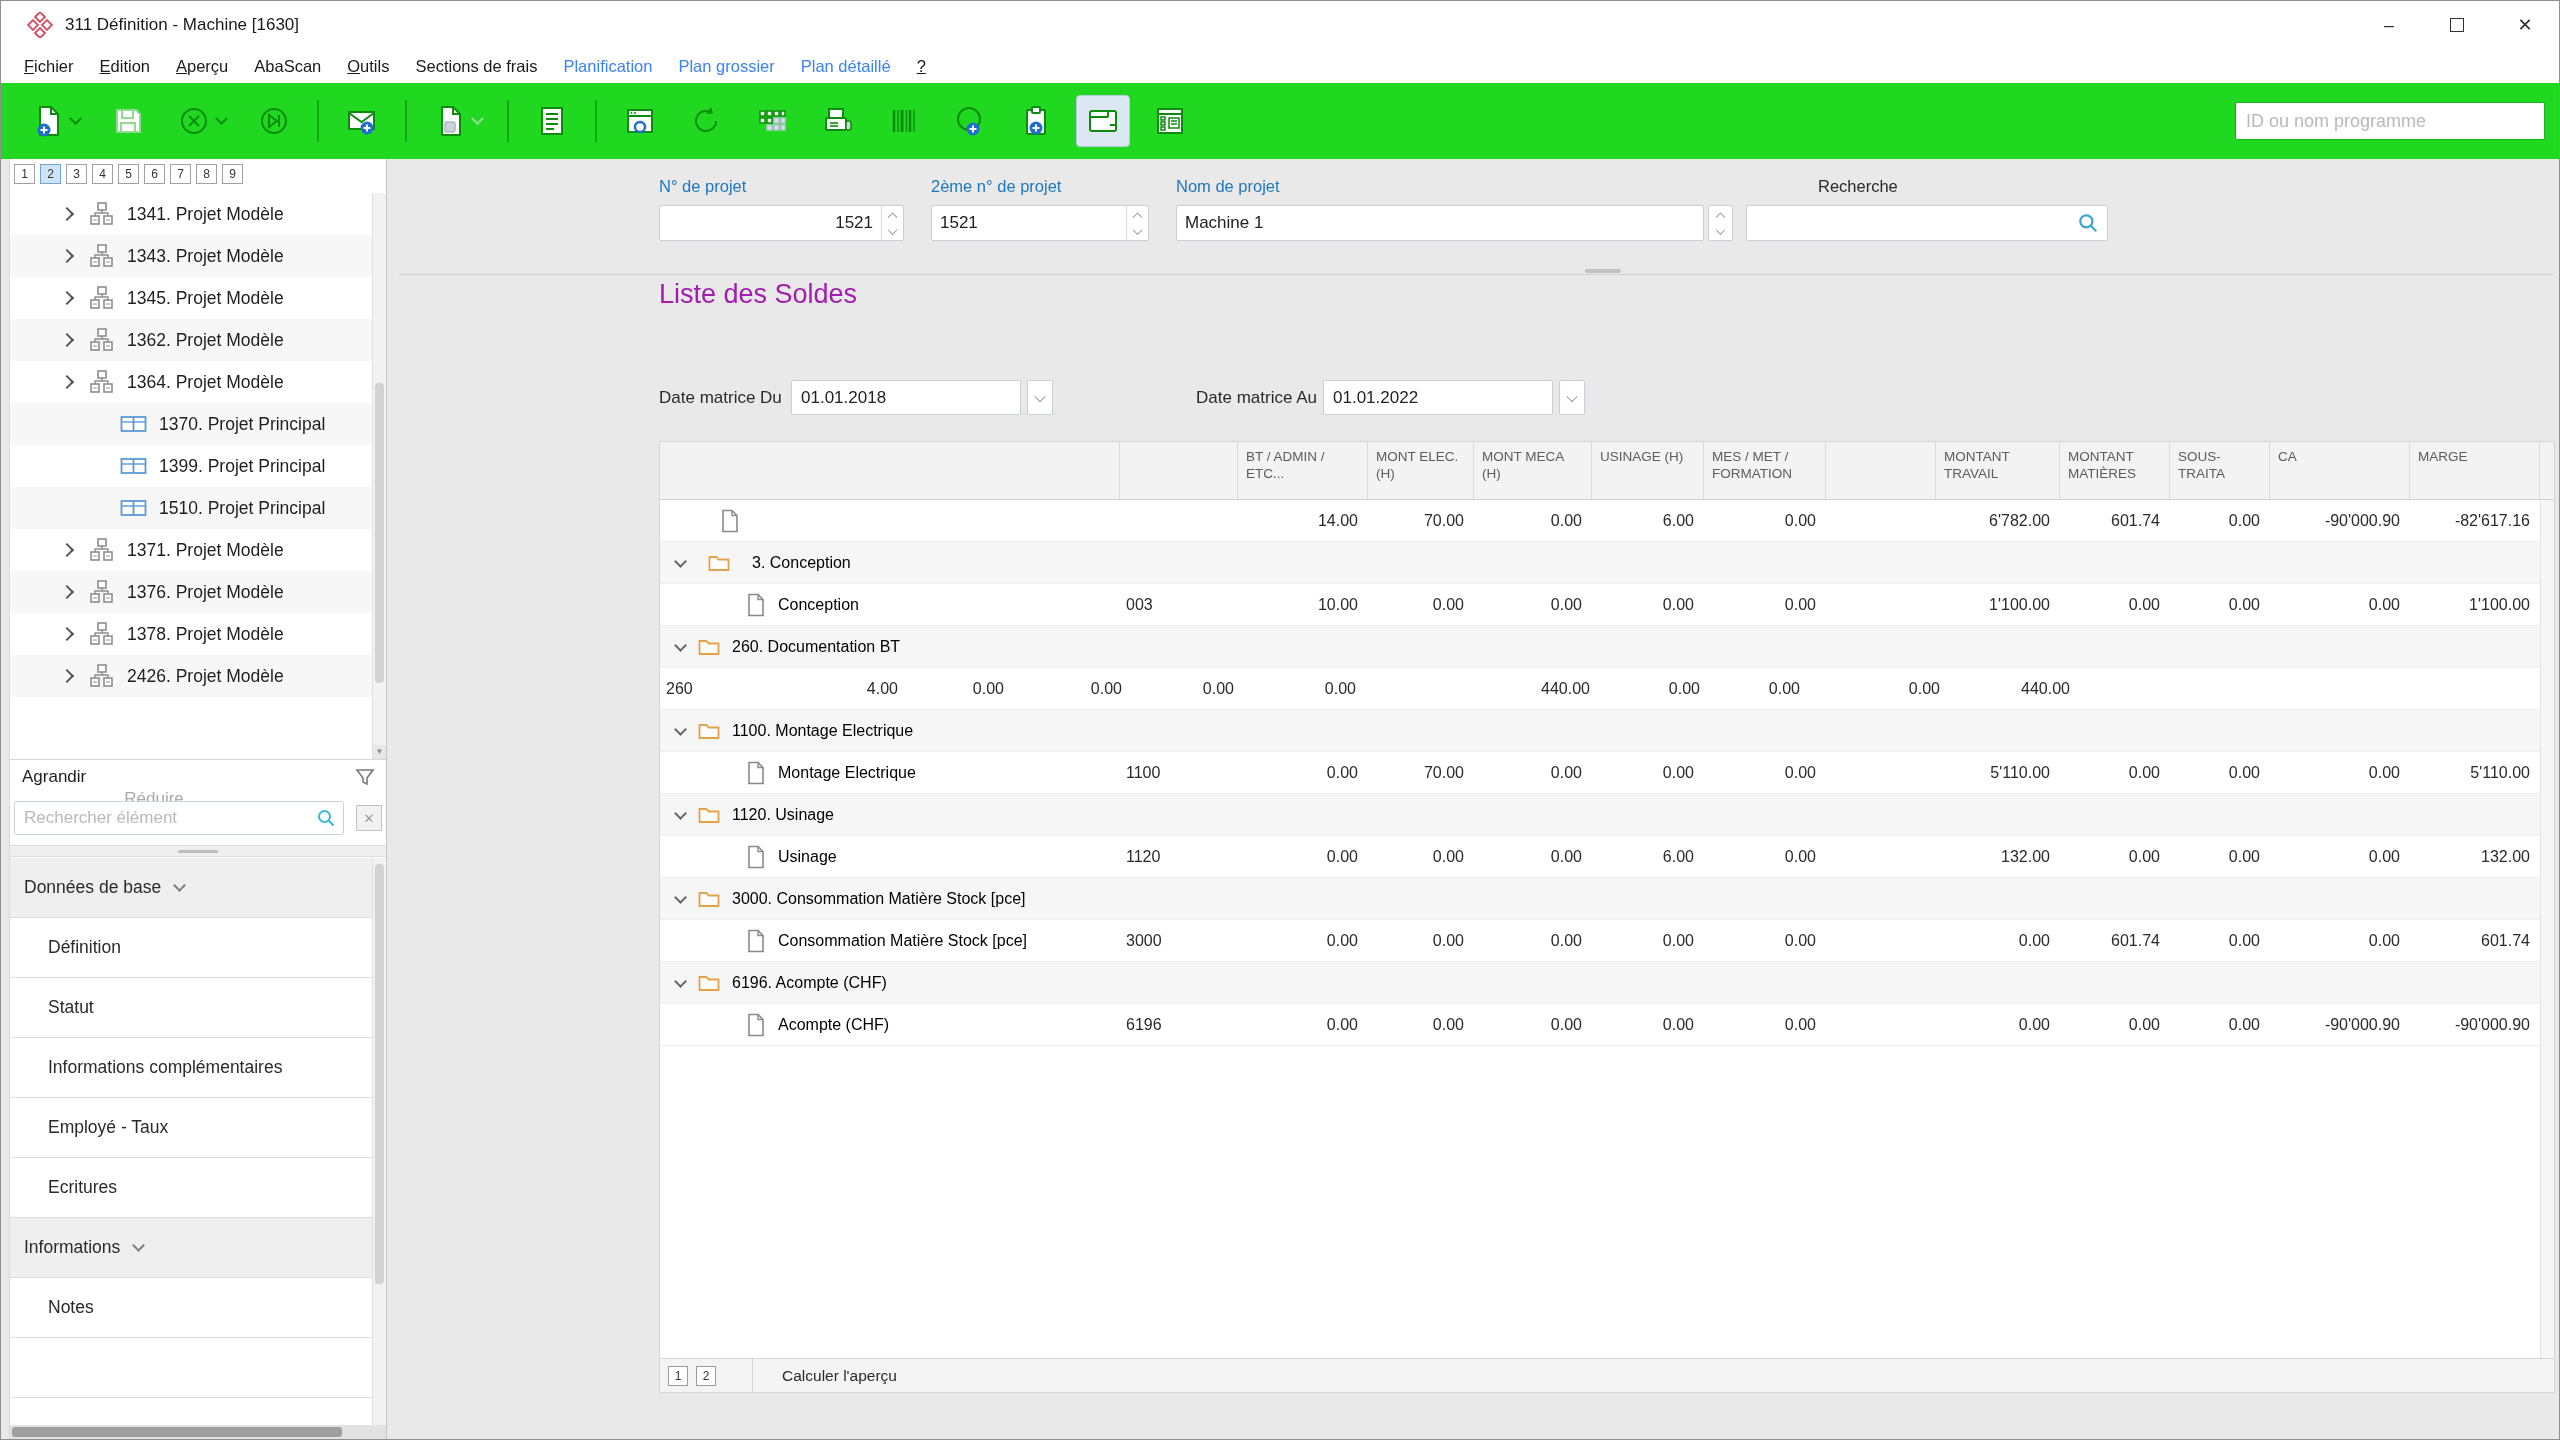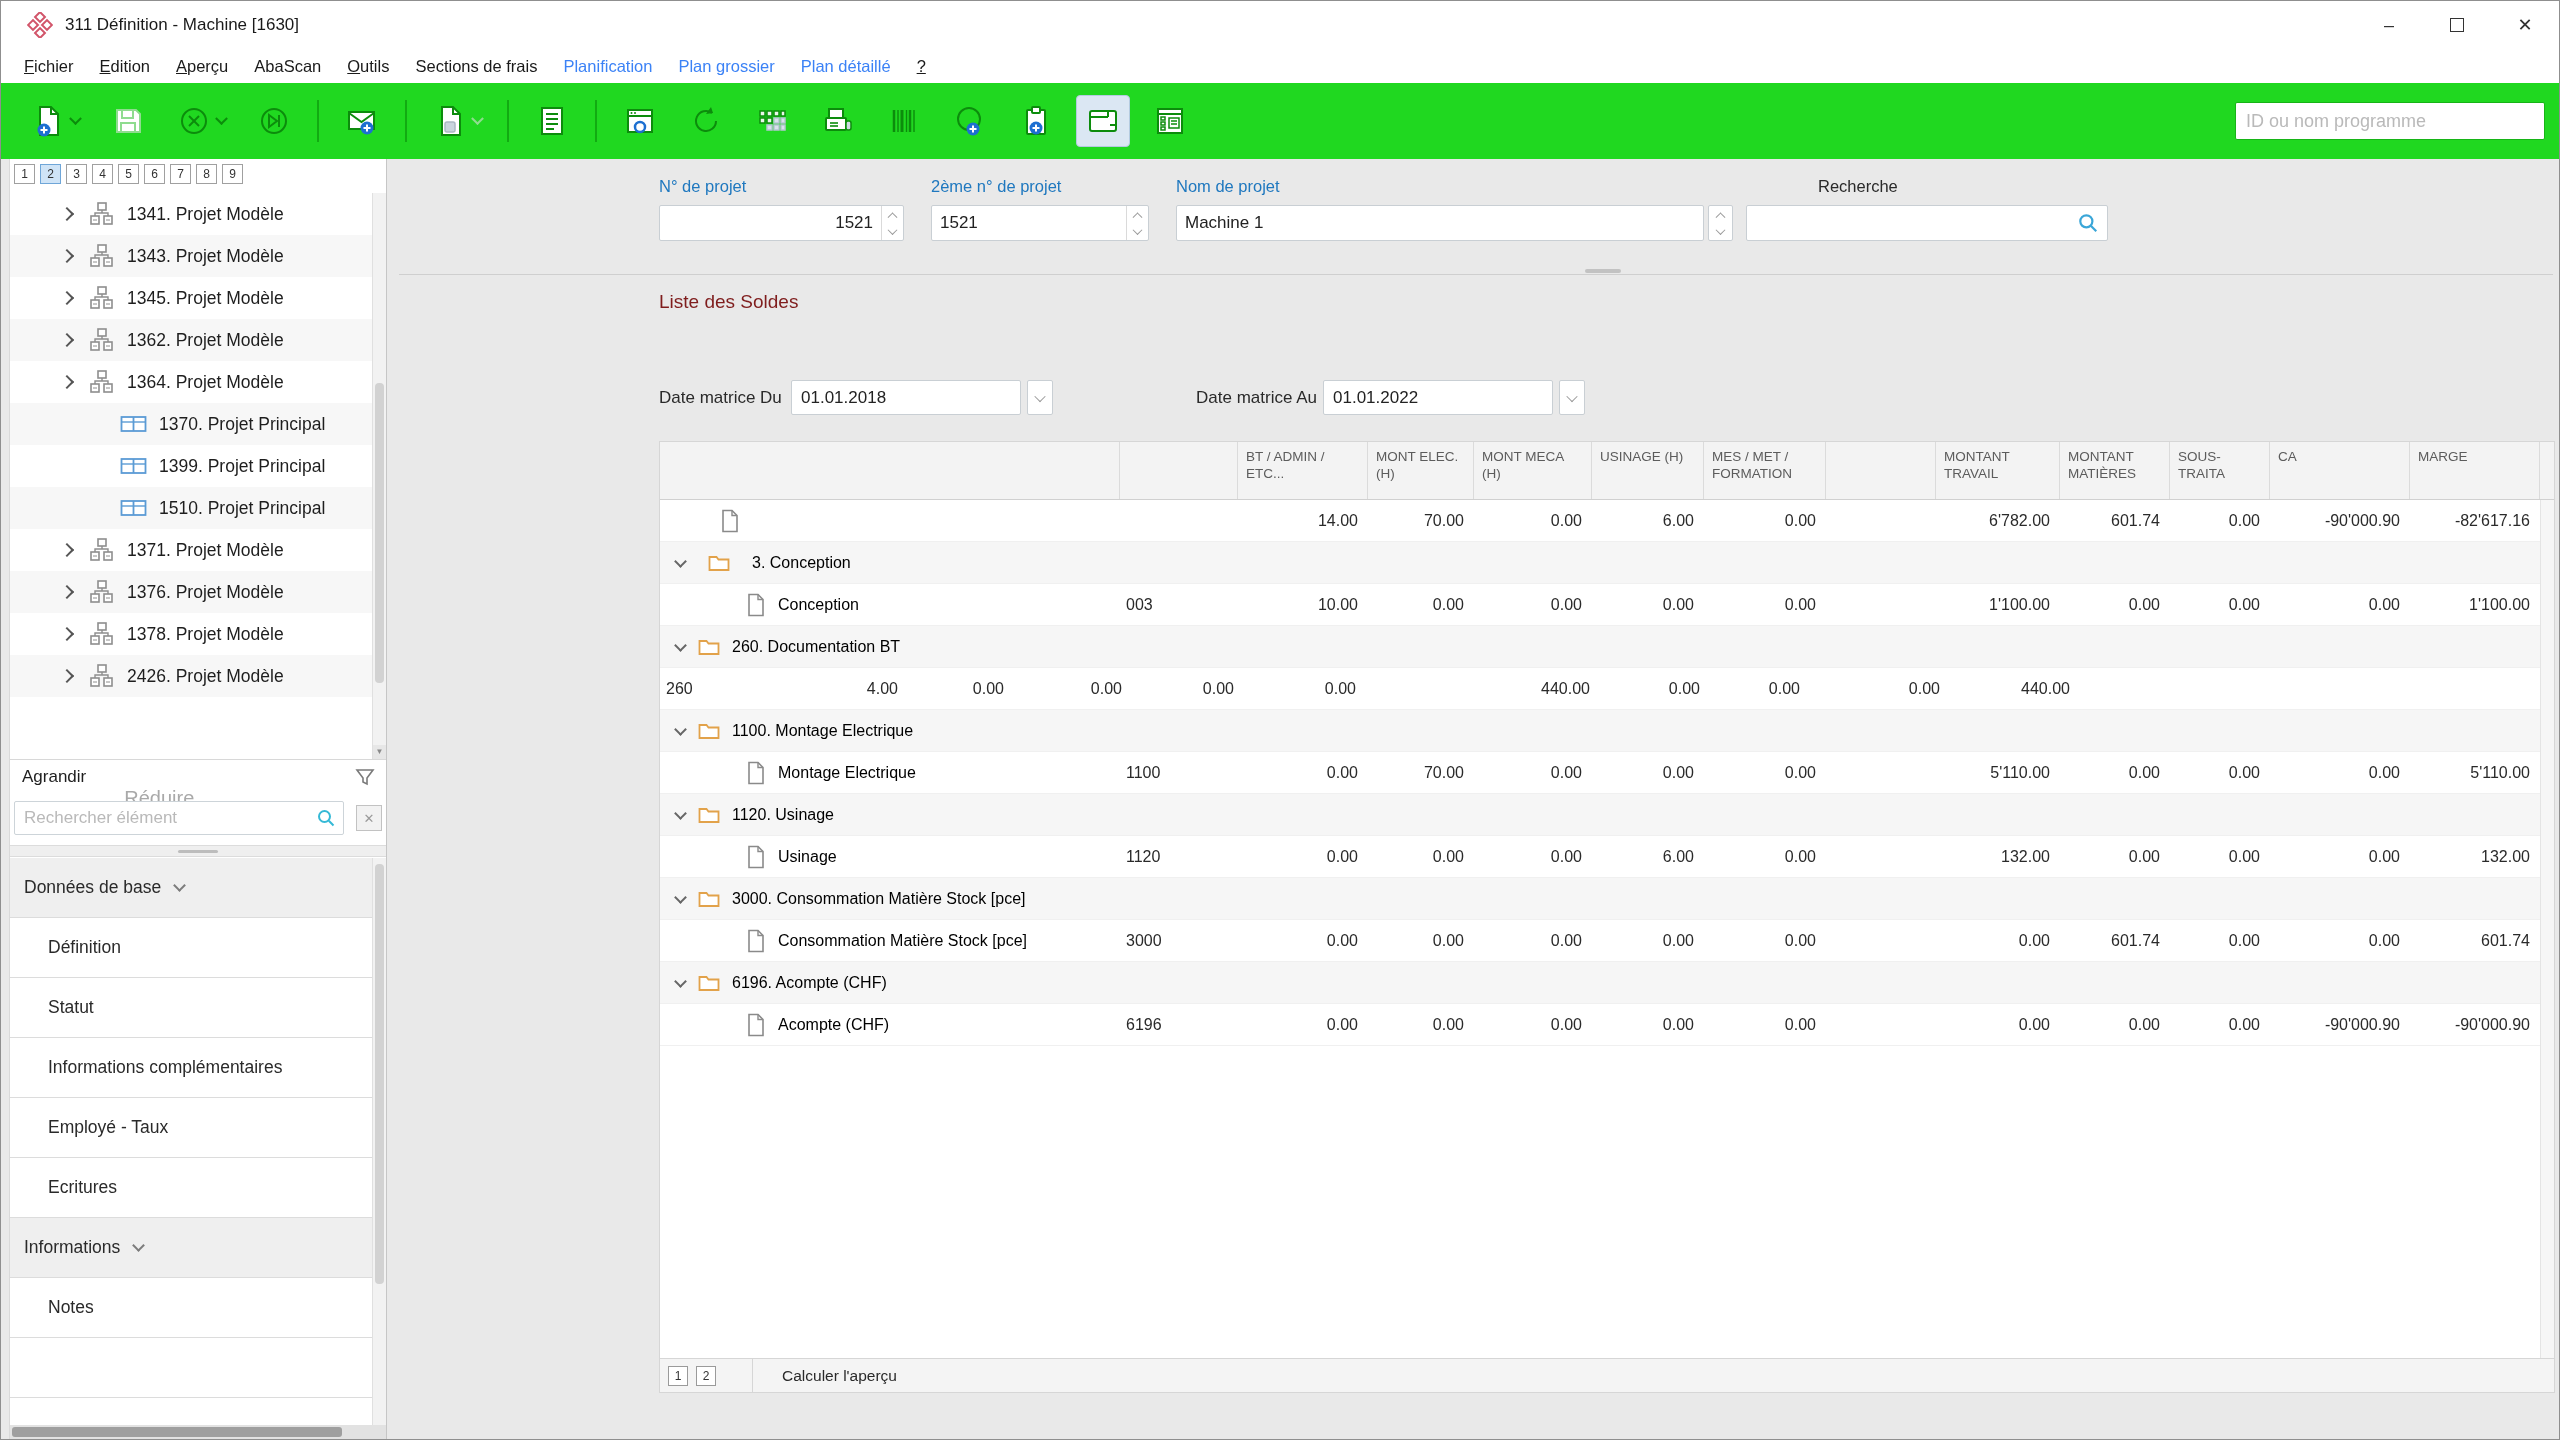--- a/index.html
+++ b/index.html
@@ -44,21 +44,21 @@
   .tree-chev{width:10px;height:10px;border-right:2px solid #555;border-bottom:2px solid #555;flex:0 0 auto;}
   .tree-chev.right{transform:rotate(-45deg);margin-left:52px;margin-right:16px;}
   .tree-chev.down{transform:rotate(45deg);margin-left:52px;margin-right:16px;}
   .tree-chev.none{visibility:hidden;margin-left:84px;margin-right:16px;}
   .tree-icon{flex:0 0 auto;margin-right:12px;}
   .tree-scroll{position:absolute;top:34px;right:0;width:14px;height:566px;background:#f2f2f2;border-left:1px solid #e0e0e0;}
   .tree-scroll .handle{position:absolute;left:2px;right:2px;top:190px;height:300px;background:#d2d2d2;border-radius:4px;}
   .tree-scroll .arr{position:absolute;left:0;right:0;bottom:0;height:14px;background:#e7e7e7;color:#8a8a8a;font-size:8px;text-align:center;line-height:14px;}
   .tree-tools{position:absolute;top:600px;left:0;right:0;height:34px;border-top:1px solid #d8d8d8;display:flex;align-items:center;background:#fff;}
   .lnk-expand{margin-left:12px;font-size:17px;color:#1e1e1e;cursor:pointer;}
-  .lnk-collapse{margin-left:38px;font-size:20px;color:#a9a9a9;cursor:pointer;margin-top:44px;}
+  .lnk-collapse{margin-left:38px;font-size:17px;color:#a9a9a9;cursor:pointer;margin-top:44px;}
   .funnel{margin-left:auto;margin-right:10px;cursor:pointer;}
   .search-row{position:absolute;top:640px;left:4px;right:4px;height:38px;display:flex;align-items:center;}
   .elem-search-wrap{position:relative;flex:1;height:34px;}
   .elem-search{width:100%;height:100%;border:1px solid #cdd4d9;border-radius:2px;font-size:17px;color:#333;padding:0 34px 0 9px;outline:none;font-family:"Liberation Sans",sans-serif;background:#fff;}
   .elem-search::placeholder{color:#b9b9b9;}
   .elem-mag{position:absolute;right:8px;top:7px;}
   .clear-btn{width:26px;height:26px;margin-left:12px;border:1px solid #c2c2c2;background:#f2f2f2;color:#9a9a9a;font-size:13px;display:flex;align-items:center;justify-content:center;cursor:pointer;}
   .panel-splitter{position:absolute;top:686px;left:0;right:0;height:12px;background:#efefef;border-top:1px solid #dcdcdc;border-bottom:1px solid #dcdcdc;}
   .panel-splitter .dash{margin:4px auto 0;width:40px;height:3px;background:#bdbdbd;border-radius:2px;}
   .nav{position:absolute;top:699px;left:0;right:14px;bottom:14px;overflow:hidden;background:#fff;}
@@ -79,21 +79,21 @@
   .fld input{flex:1;border:none;outline:none;font-size:17px;color:#222;height:100%;background:transparent;padding:0 8px;font-family:"Liberation Sans",sans-serif;min-width:0;}
   .fld input.right{text-align:right;}
   .spin{width:22px;height:100%;border-left:1px solid #dadada;display:flex;flex-direction:column;}
   .spin div{flex:1;display:flex;align-items:center;justify-content:center;cursor:pointer;}
   .spin .c{width:7px;height:7px;border-right:1.6px solid #9a9a9a;border-bottom:1.6px solid #9a9a9a;}
   .spin .up .c{transform:rotate(-135deg) translate(-2px,-2px);}
   .spin .dn .c{transform:rotate(45deg) translate(-1px,-1px);}
   .spin-detached{position:absolute;top:46px;width:25px;height:36px;background:#fff;border:1px solid #c9cfd4;border-radius:2px;display:flex;flex-direction:column;}
   .hdr-divider{position:absolute;top:115px;left:6px;right:6px;border-top:1px solid #cfcfcf;}
   .hdr-handle{position:absolute;top:110px;left:1192px;width:36px;height:4px;background:#c2c2c2;border-radius:2px;}
-  .section-title{position:absolute;top:132px;left:266px;font-size:19px;color:#7f1d1d;}
+  .section-title{position:absolute;top:120px;left:266px;font-size:27px;color:#a21caf;}
   .date-label{position:absolute;top:229px;font-size:17px;color:#2a2a2a;}
   .date-fld{position:absolute;top:221px;height:35px;background:#fff;border:1px solid #c9cfd4;border-radius:2px;display:flex;align-items:center;font-size:17px;color:#222;padding-left:9px;width:230px;}
   .date-dd{position:absolute;top:221px;width:26px;height:35px;background:#fff;border:1px solid #c9cfd4;border-radius:2px;display:flex;align-items:center;justify-content:center;cursor:pointer;}
   .date-dd .c{width:8px;height:8px;border-right:1.6px solid #9a9a9a;border-bottom:1.6px solid #9a9a9a;transform:rotate(45deg) translate(-1px,-1px);}
 
   
   .grid{position:absolute;top:282px;left:266px;width:1896px;height:918px;background:#fff;border:1px solid #d6d6d6;overflow:hidden;}
   .grid-head{display:flex;height:58px;background:#f3f3f3;border-bottom:1px solid #d0d0d0;}
   .gh-cell{padding:7px 8px 0 8px;font-size:13.5px;line-height:1.25;color:#5c5c5c;border-right:1px solid #dbdbdb;overflow:hidden;white-space:normal;flex:0 0 auto;}
   .grid-body{position:absolute;top:58px;left:0;right:14px;bottom:0;overflow:hidden;}

